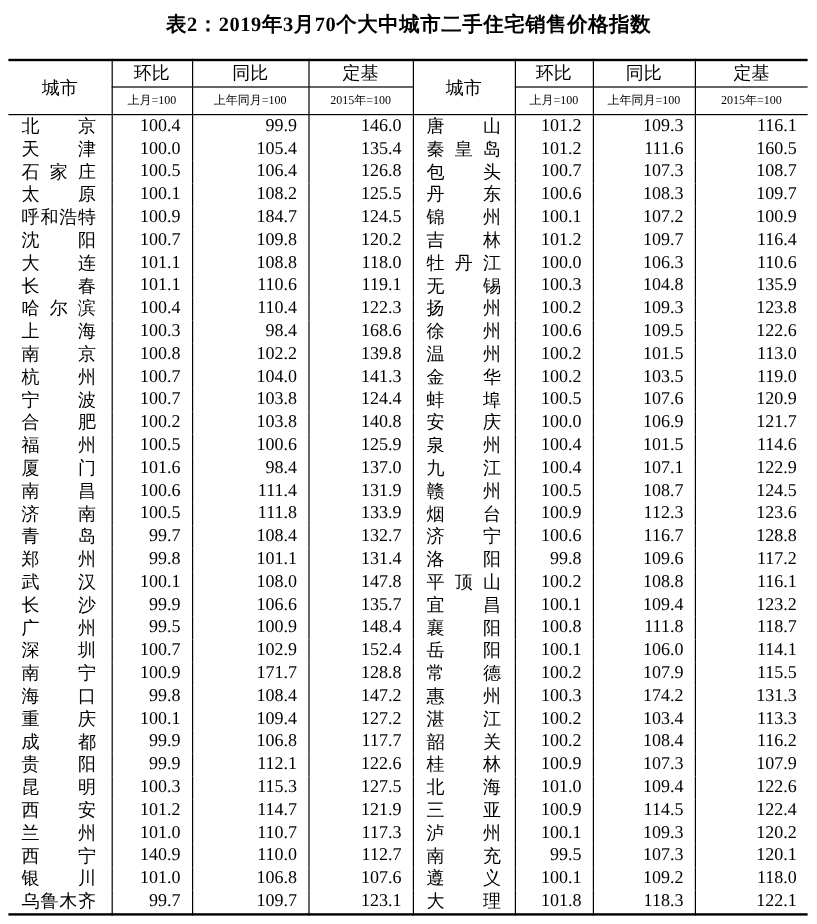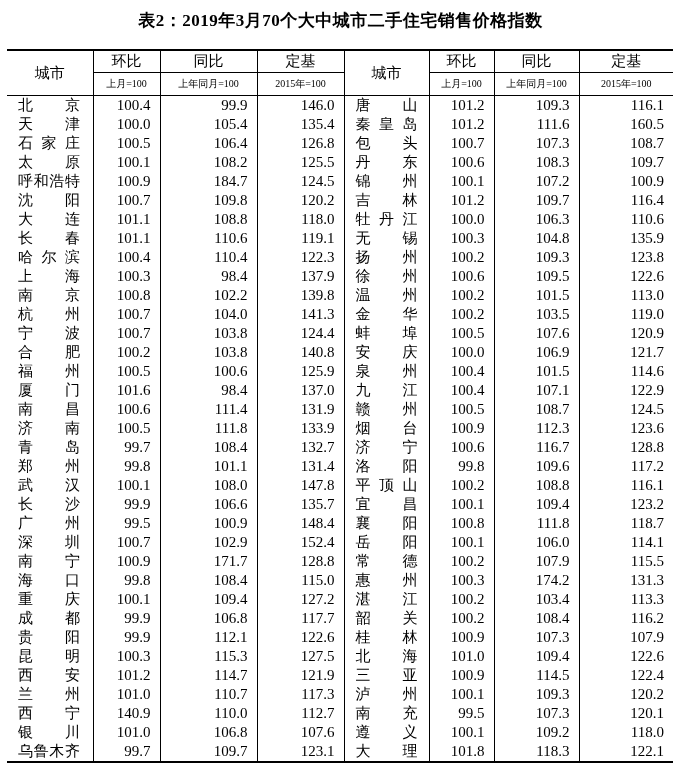--- a/index.html
+++ b/index.html
@@ -194,21 +194,21 @@
         <td class="num">100.2</td>
         <td class="num">109.3</td>
         <td class="num lastcol">123.8</td>
       </tr>
       <tr>
         <td>
           <span class="cname">上海</span>
         </td>
         <td class="num">100.3</td>
         <td class="num">98.4</td>
-        <td class="num">137.9</td>
+        <td class="num">168.6</td>
         <td>
           <span class="cname">徐州</span>
         </td>
         <td class="num">100.6</td>
         <td class="num">109.5</td>
         <td class="num lastcol">122.6</td>
       </tr>
       <tr>
         <td>
           <span class="cname">南京</span>
@@ -418,21 +418,21 @@
         <td class="num">100.2</td>
         <td class="num">107.9</td>
         <td class="num lastcol">115.5</td>
       </tr>
       <tr>
         <td>
           <span class="cname">海口</span>
         </td>
         <td class="num">99.8</td>
         <td class="num">108.4</td>
-        <td class="num">115.0</td>
+        <td class="num">147.2</td>
         <td>
           <span class="cname">惠州</span>
         </td>
         <td class="num">100.3</td>
         <td class="num">174.2</td>
         <td class="num lastcol">131.3</td>
       </tr>
       <tr>
         <td>
           <span class="cname">重庆</span>

